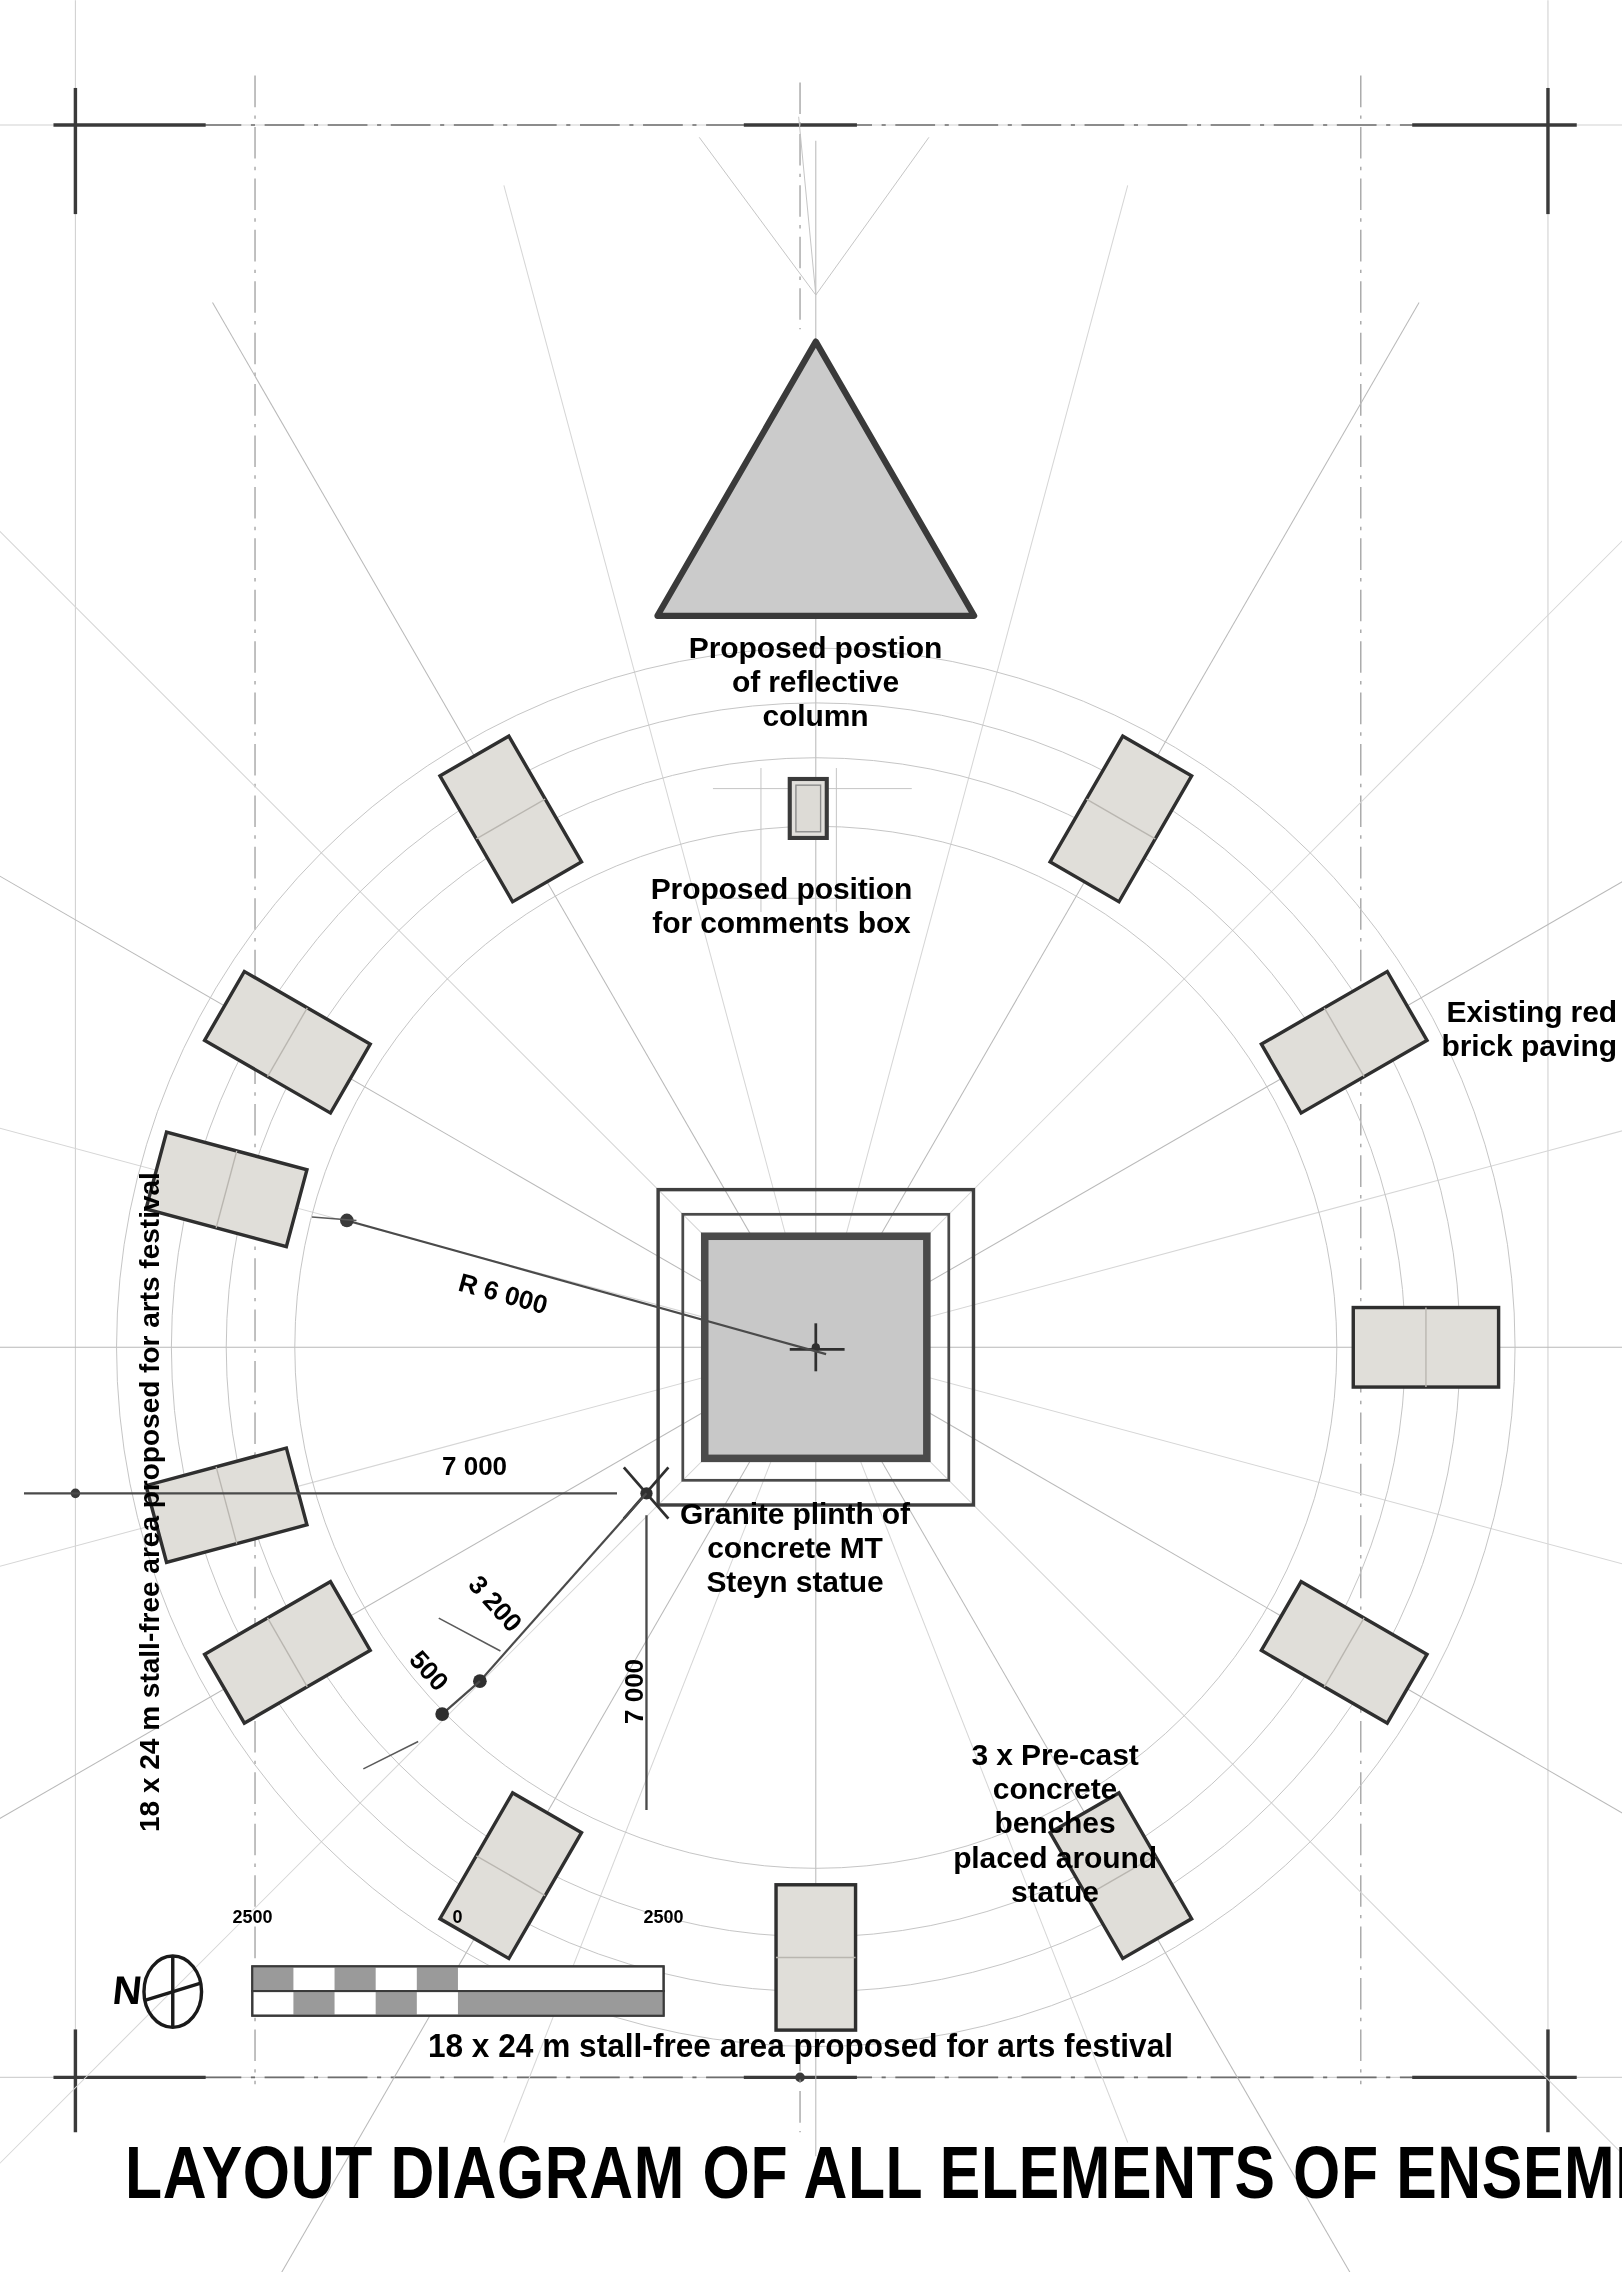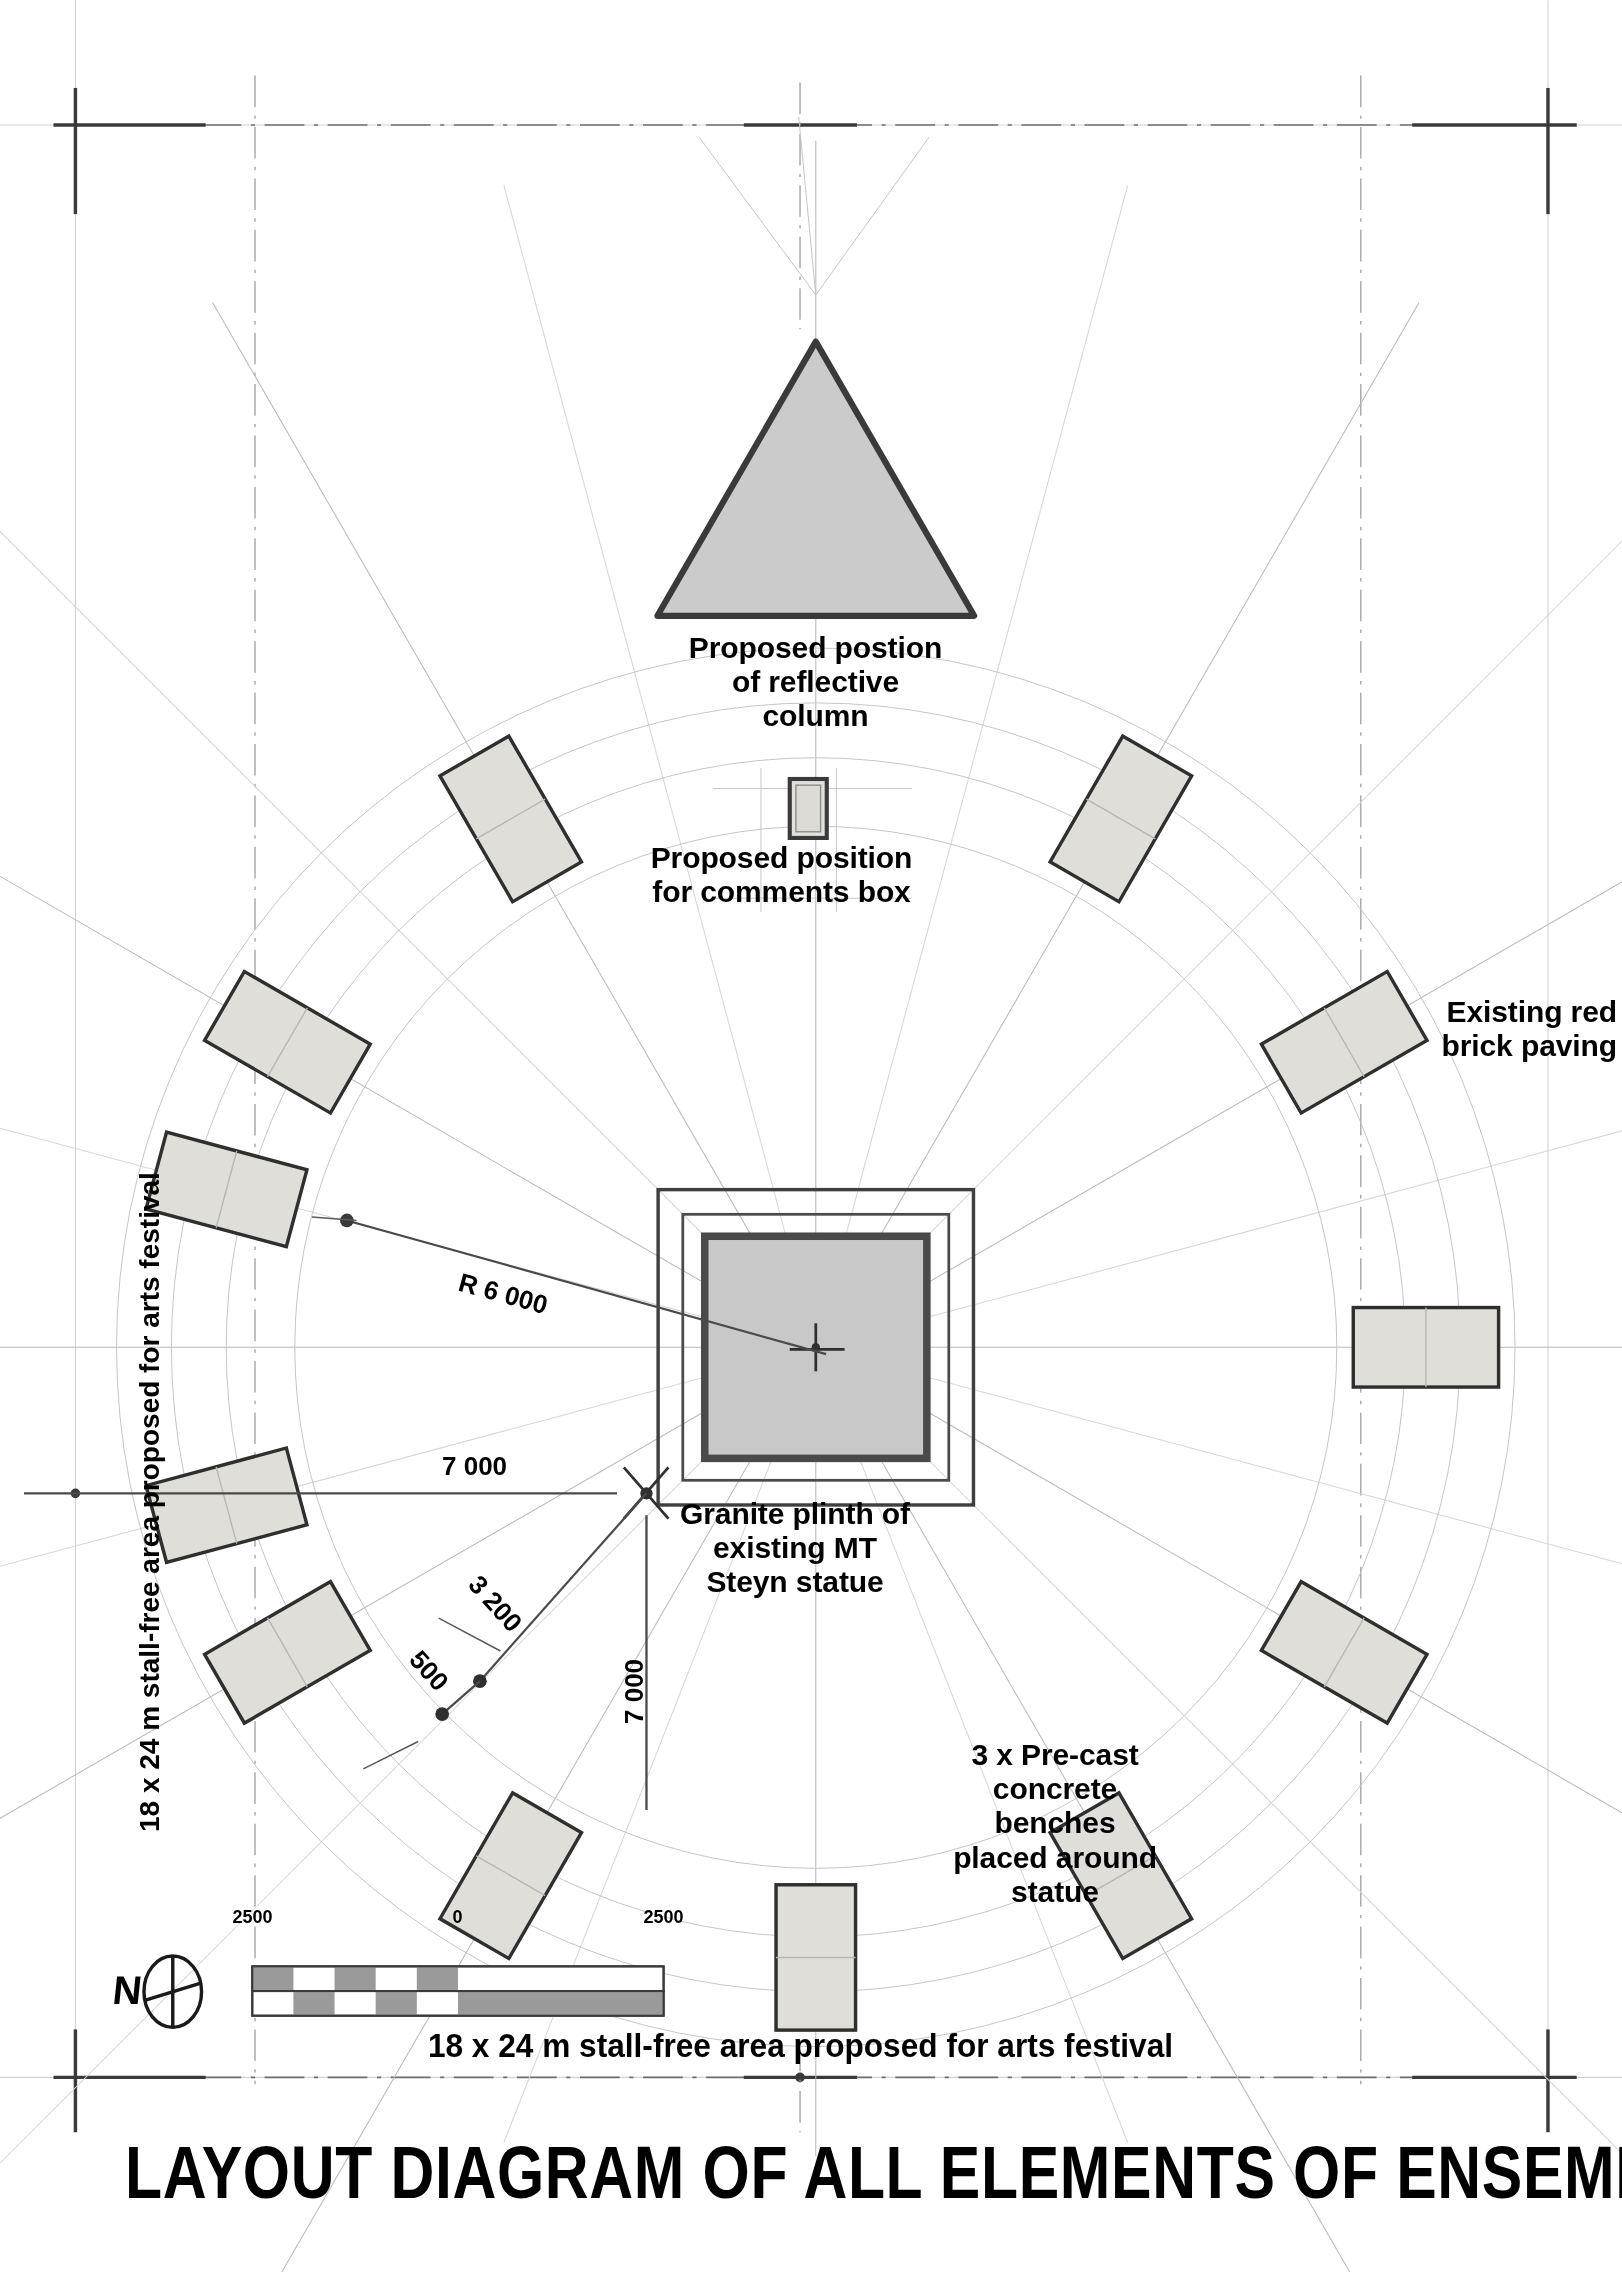--- a/index.html
+++ b/index.html
@@ -310,28 +310,28 @@
       <line x1="252" y1="2853" x2="252" y2="2957" stroke="#1a1a1a" stroke-width="5"></line>
       <line x1="210" y1="2918" x2="294" y2="2892" stroke="#1a1a1a" stroke-width="5"></line>
     </g>
 
   </svg>
 
   <div class="lbl ann lbl-center" style="left:555px; top:631px; width:521px;">Proposed postion
 of reflective
 column</div>
 
-  <div class="lbl ann lbl-center" style="left:521px; top:841px; width:521px;">Proposed position
+  <div class="lbl ann lbl-center" style="left:521px; top:872px; width:521px;">Proposed position
 for comments box</div>
 
   <div class="lbl ann lbl-left" style="left:1329px; top:995px; width:288px;">Existing red
 brick paving</div>
 
   <div class="lbl ann lbl-center" style="left:617px; top:1497px; width:356px;">Granite plinth of
-existing MT
+concrete MT
 Steyn statue</div>
 
   <div class="lbl ann lbl-center" style="left:904px; top:1738px; width:302px;">3 x Pre-cast
 concrete
 benches
 placed around
 statue</div>
 
   <div id="left-caption" class="lbl" style="transform: translate(134px, 1832px) rotate(-90deg);">18 x 24 m stall-free area proposed for arts festival</div>
 

